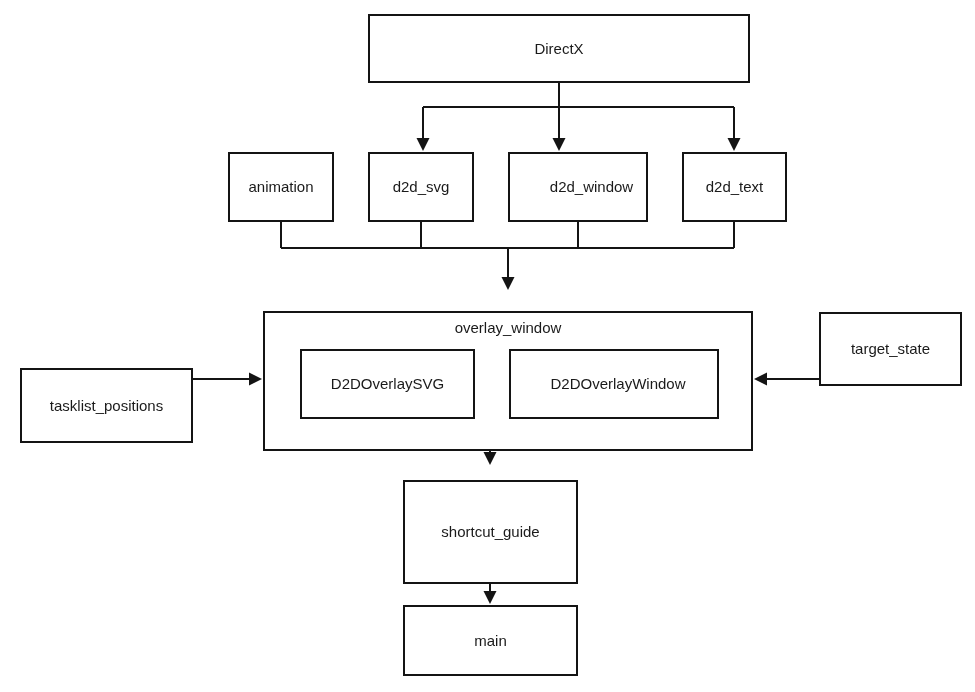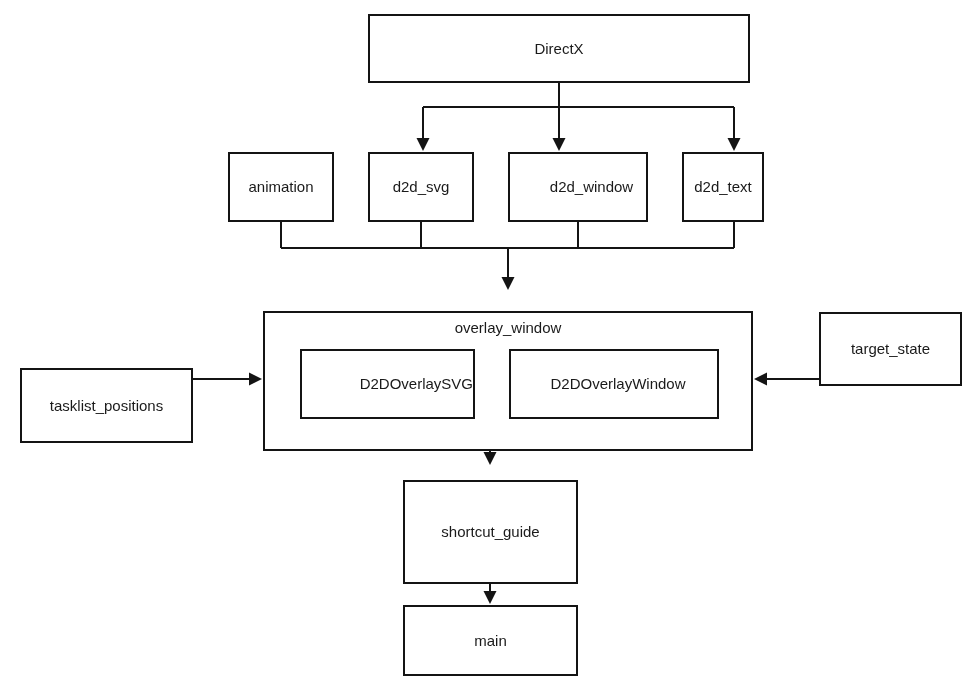--- a/index.html
+++ b/index.html
@@ -121,28 +121,28 @@
   </div>
 
   <div class="node" style="left:368px; top:152px; width:106px; height:70px;">
     <span>d2d_svg</span>
   </div>
 
   <div class="node" style="left:508px; top:152px; width:140px; height:70px;padding-left:27px;">
     <span>d2d_window</span>
   </div>
 
-  <div class="node" style="left:682px; top:152px; width:82px; height:70px;">
+  <div class="node" style="left:682px; top:152px; width:105px; height:70px;">
     <span>d2d_text</span>
   </div>
 
   <div class="group-node" style="left:263px; top:291px; width:490px; height:140px;margin-top:20px;">
     <div class="group-title">overlay_window</div>
 
-    <div class="node" style="left:35px; top:36px; width:175px; height:70px;justify-content:flex-end;">
+    <div class="node" style="left:35px; top:36px; width:175px; height:70px;">
       <span>D2DOverlaySVG</span>
     </div>
 
     <div class="node" style="left:244px; top:36px; width:210px; height:70px;padding-left:8px;">
       <span>D2DOverlayWindow</span>
     </div>
   </div>
 
   <div class="node" style="left:20px; top:328px; width:173px; height:75px;margin-top:40px;">
     <span>tasklist_positions</span>

